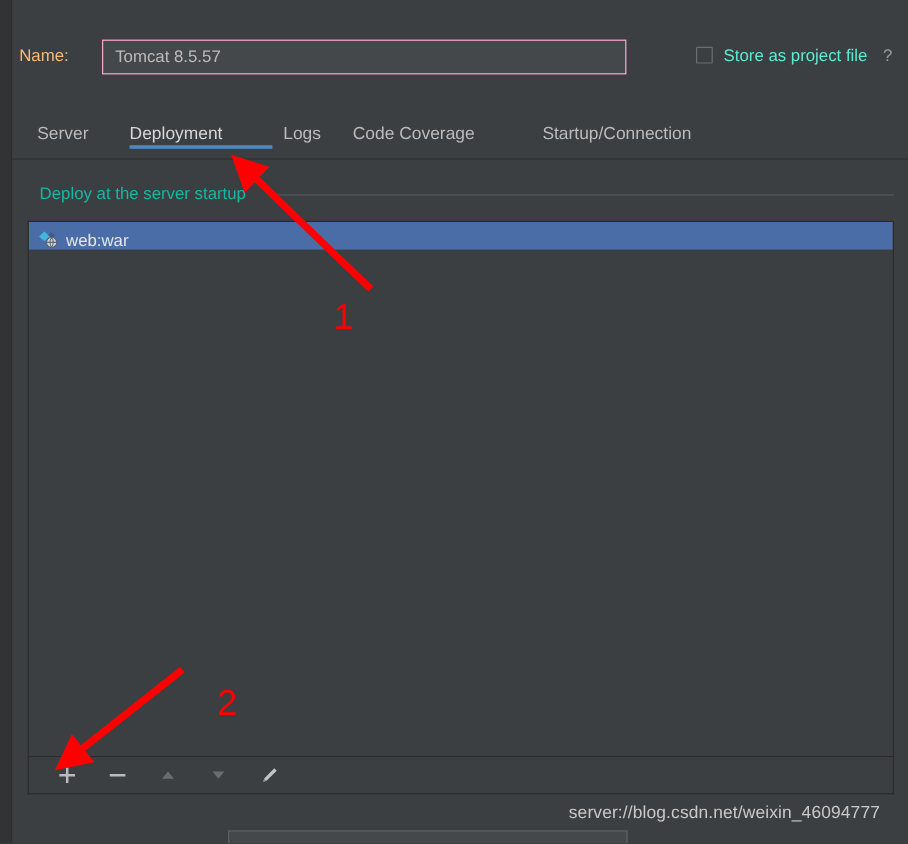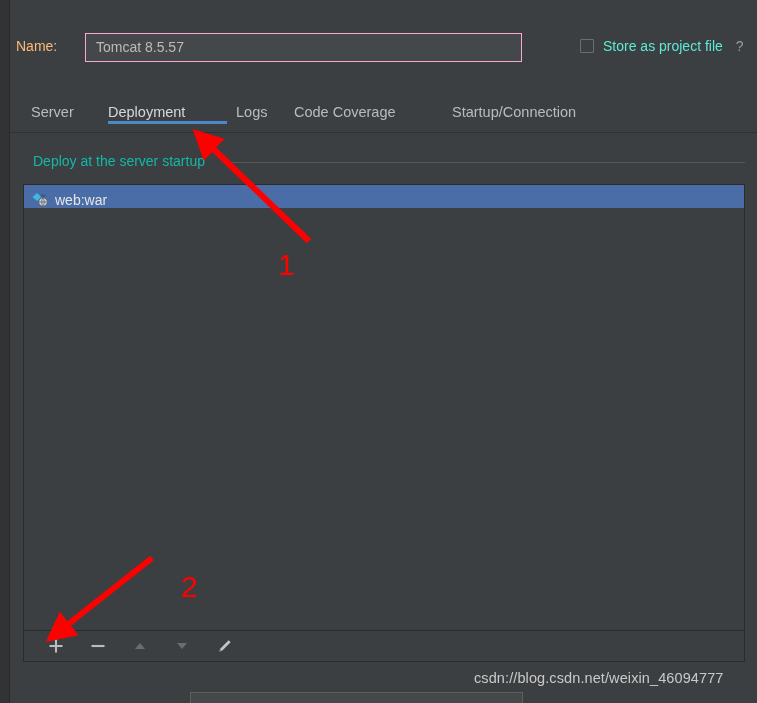--- a/index.html
+++ b/index.html
@@ -298,21 +298,21 @@
             <path d="M12.6,2.2 L14.6,4.2 L6.1,12.7 L3.4,13.5 L4.2,10.8 Z" fill="#c2c5c7"></path>
             <path d="M3.4,13.5 L4.2,10.8 L5.9,12.6 Z" fill="#8d9092"></path>
           </svg>
         </div>
       </div>
   </div>
 
   <div class="bottom-label"></div>
   <div class="bottom-input"></div>
 
-  <div class="watermark">csdn://blog.csdn.net/weixin_46094777</div>
+  <div class="watermark">server://blog.csdn.net/weixin_46094777</div>
 
   <svg class="annot-svg" viewBox="0 0 757 703">
     <defs>
       <marker id="ah" markerWidth="5" markerHeight="5" refX="2.6" refY="2.5" orient="auto">
         <path d="M0,0 L5,2.5 L0,5 z" fill="#ff0000"></path>
       </marker>
     </defs>
 
     <path d="M309,241 L203,139" stroke="#ff0000" stroke-width="6" fill="none" marker-end="url(#ah)"></path>
 

